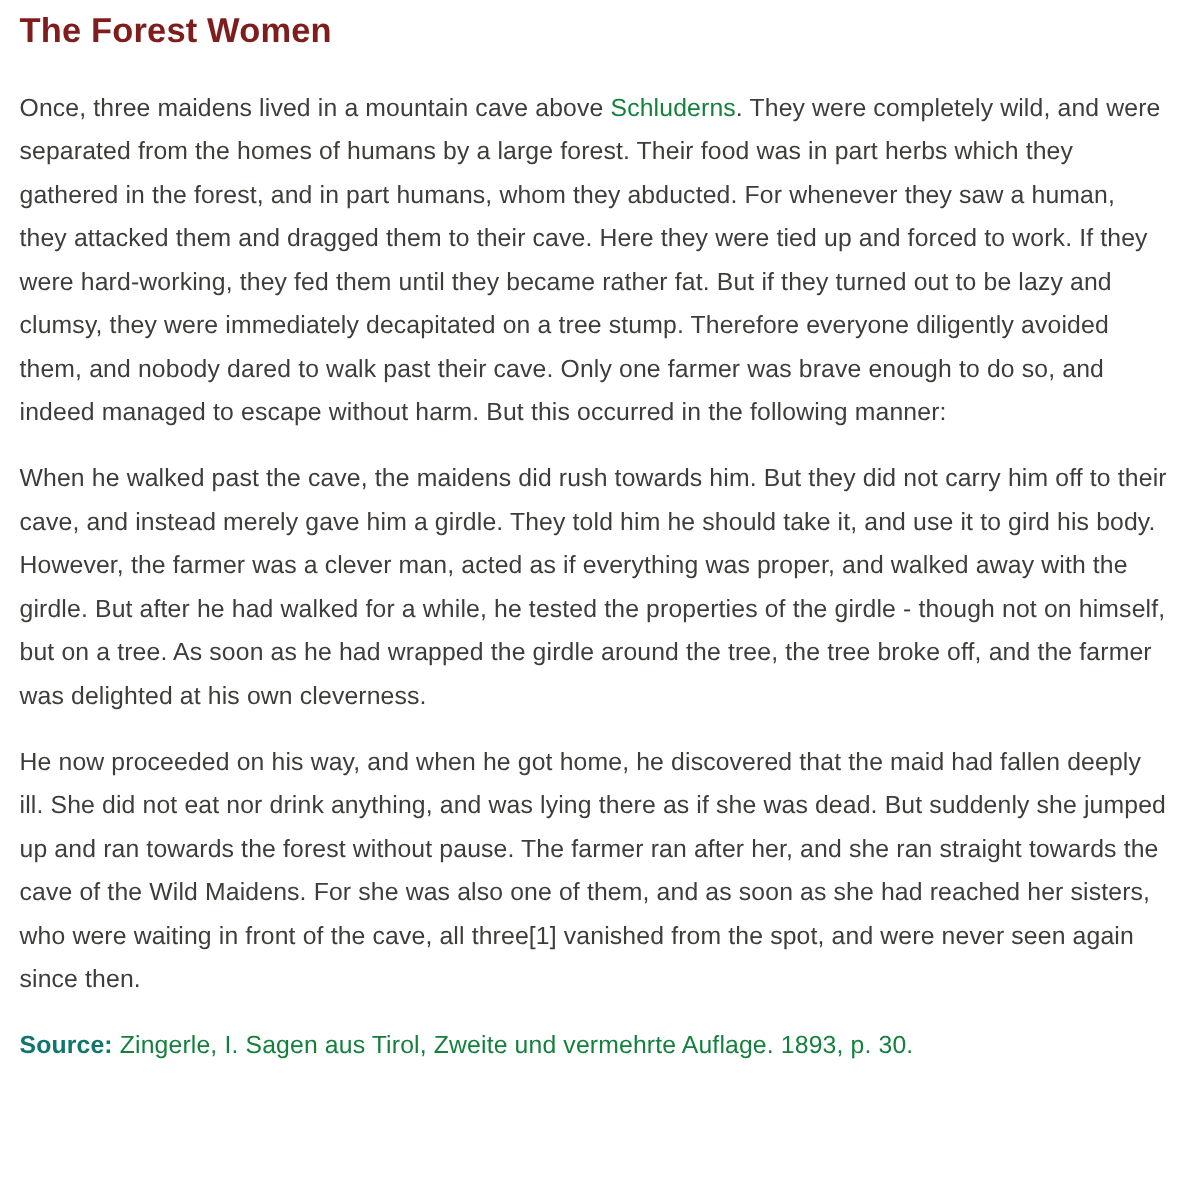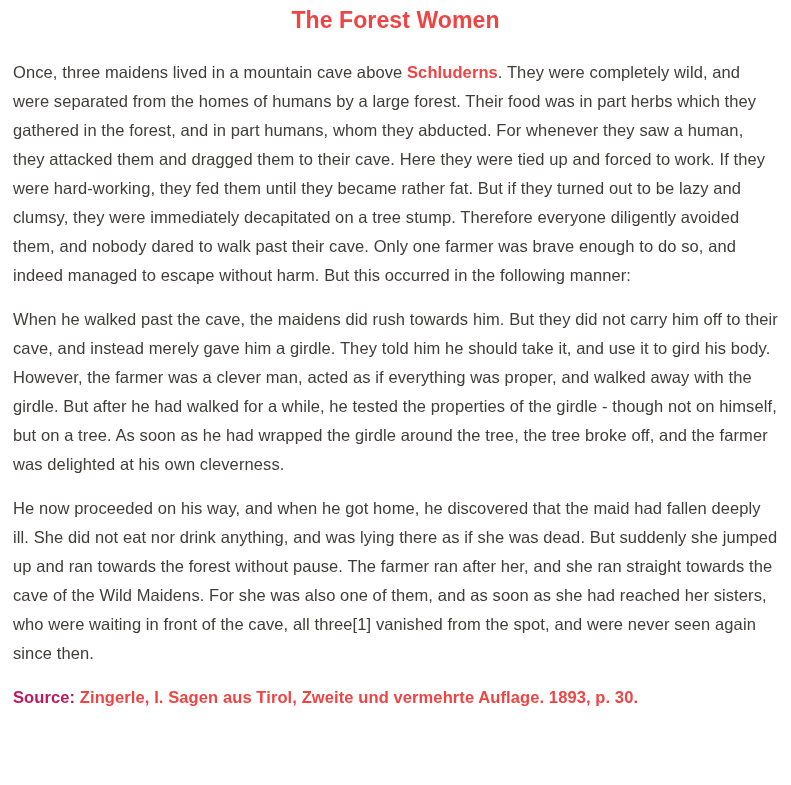--- a/index.html
+++ b/index.html
@@ -17,45 +17,44 @@
   }
   .article {
     padding: 8px 13px 0 13px;
     width: 765px;
   }
   .page-title {
     margin: 0 0 25px 0;
     font-size: 23px;
     font-weight: 700;
     line-height: 1.1;
-    color: #ef4444;
+    color: #7f1d1d;
     letter-spacing: 0.1px;
-    text-align: center;
   }
   .article p {
     margin: 0 0 15px 0;
     font-size: 16.5px;
     line-height: 29px;
     color: #3f3d3a;
     letter-spacing: 0.1px;
   }
   a.story-link {
-    color: #ef4444;
-    font-weight: 700;
+    color: #15803d;
+    font-weight: 400;
     text-decoration: none;
     cursor: pointer;
   }
   .from-note {
     margin-top: 14px;
   }
   .source-line {
     font-weight: 700;
   }
   .source-label {
-    color: #be185d;
+    color: #0f766e;
     font-weight: 700;
   }
 </style>
 </head>
 <body>
 
 <div class="article">
 
   <h1 class="page-title">The Forest Women</h1>
 

